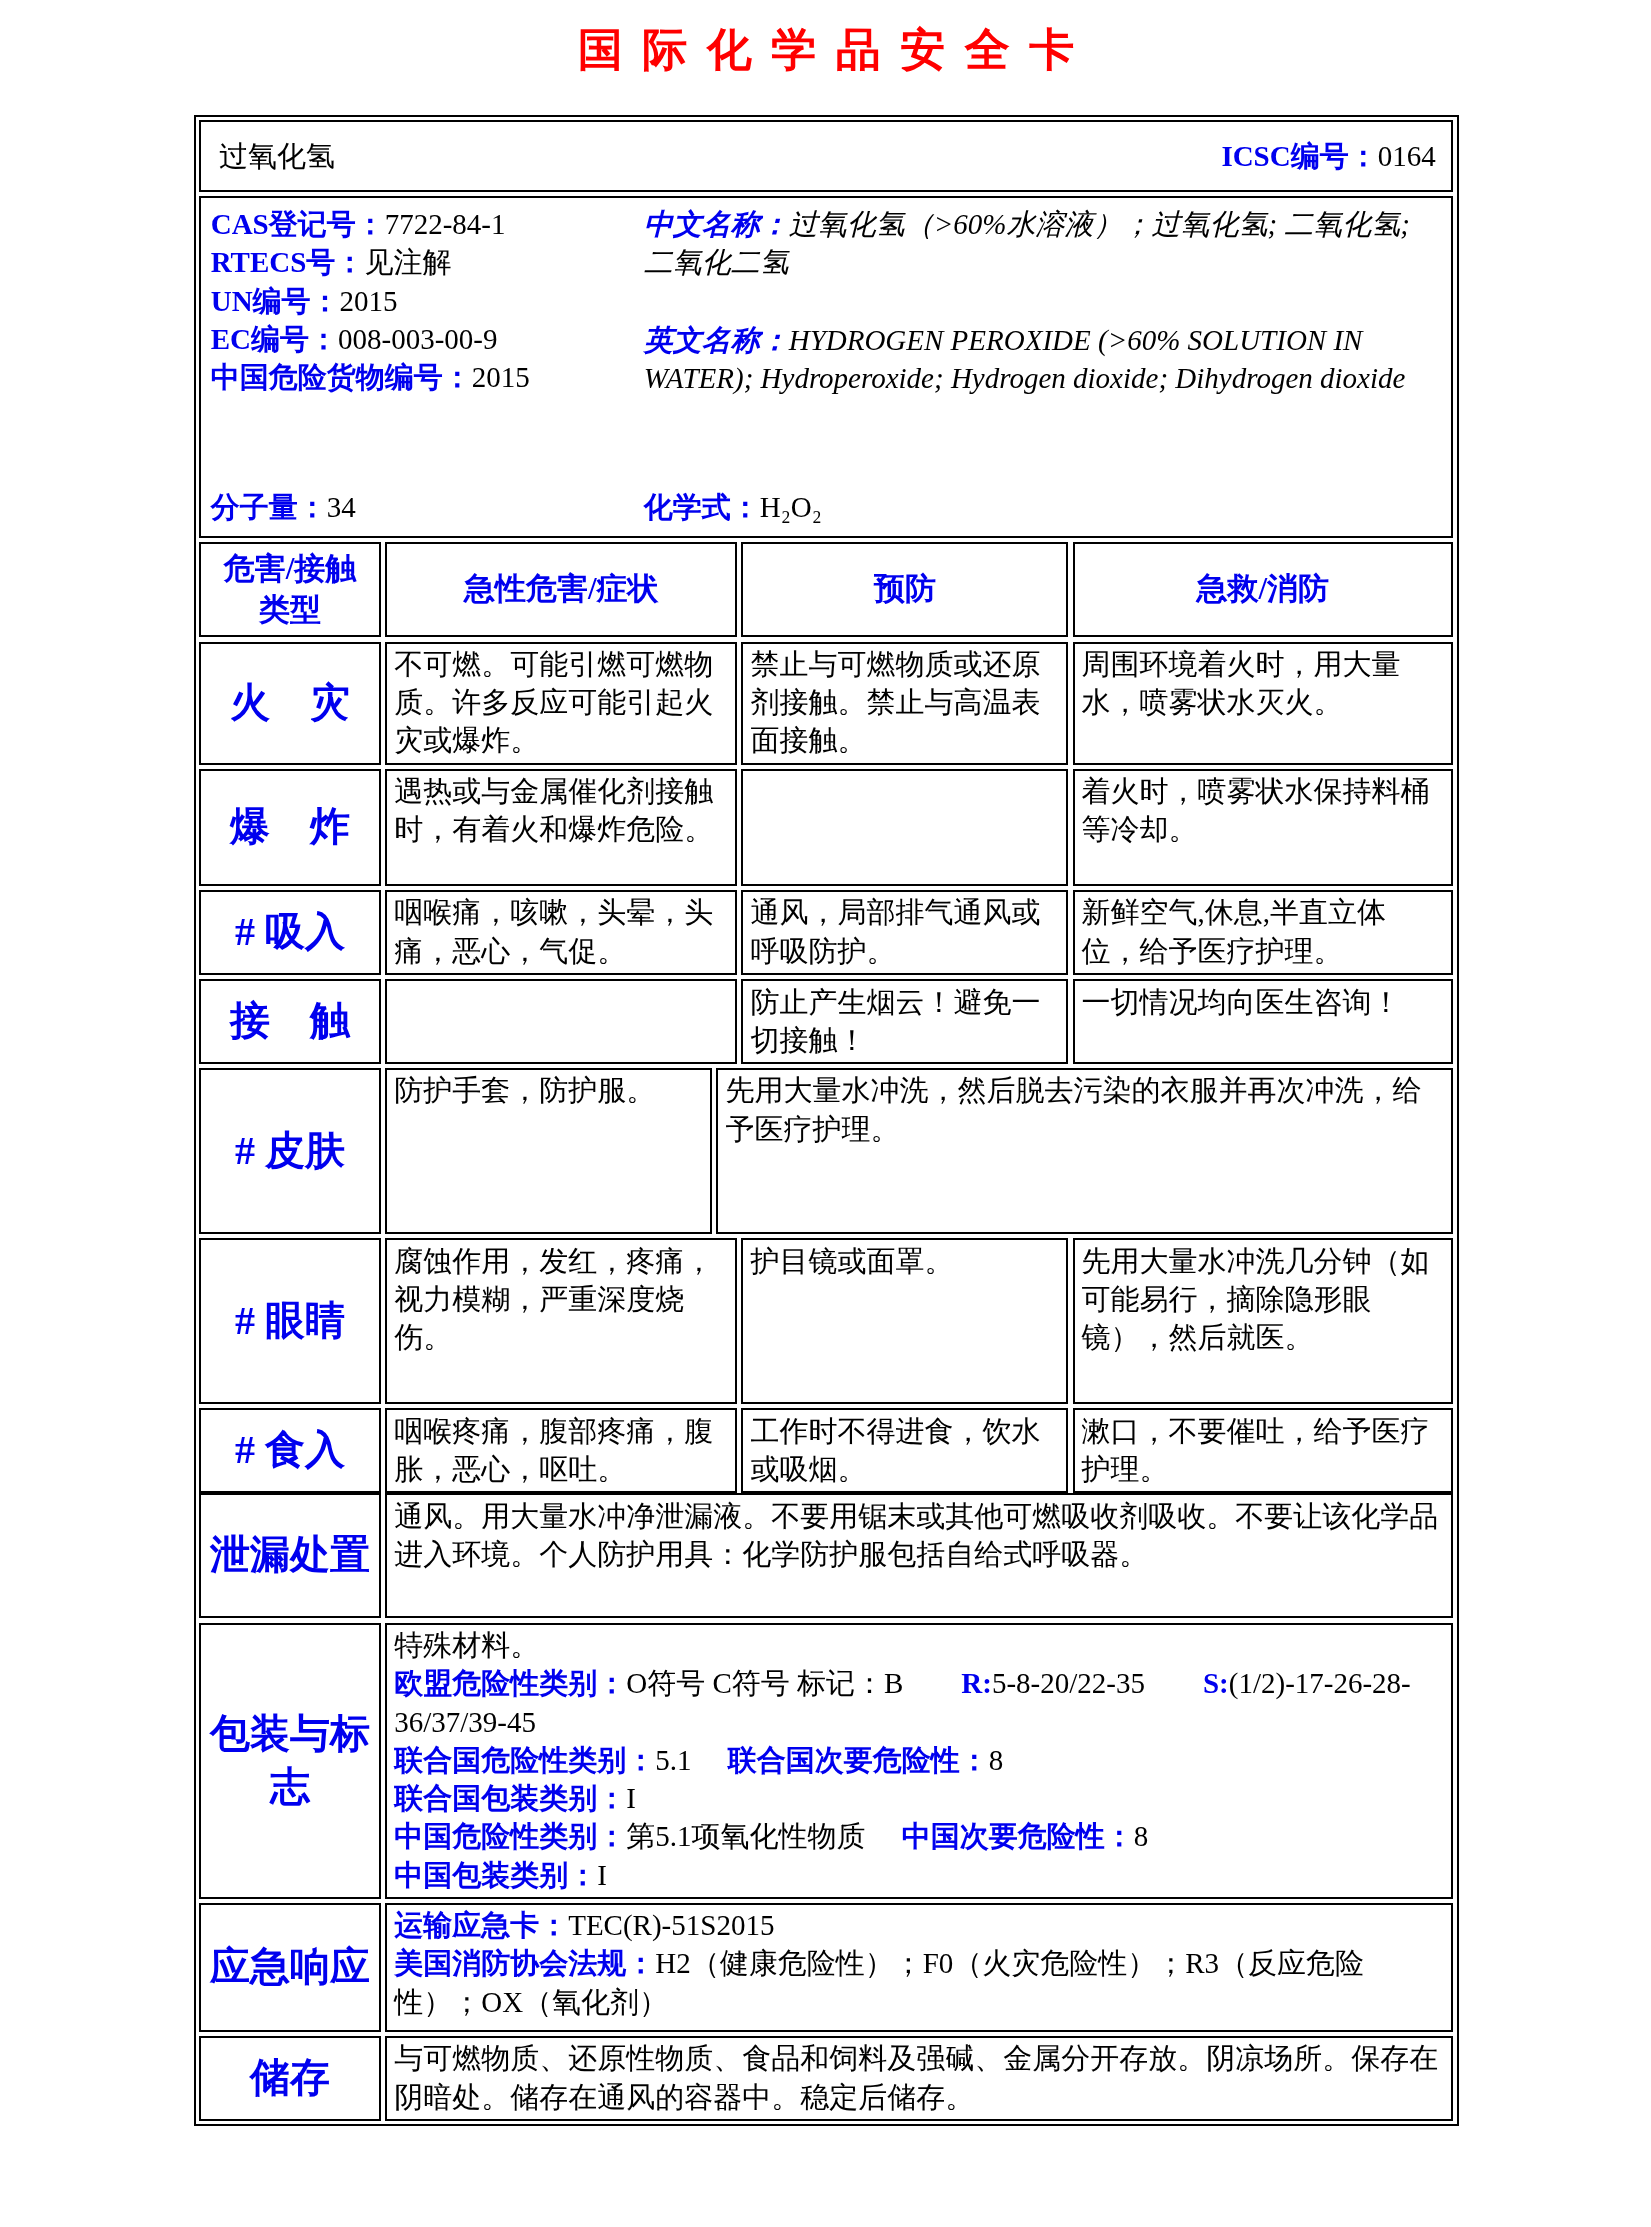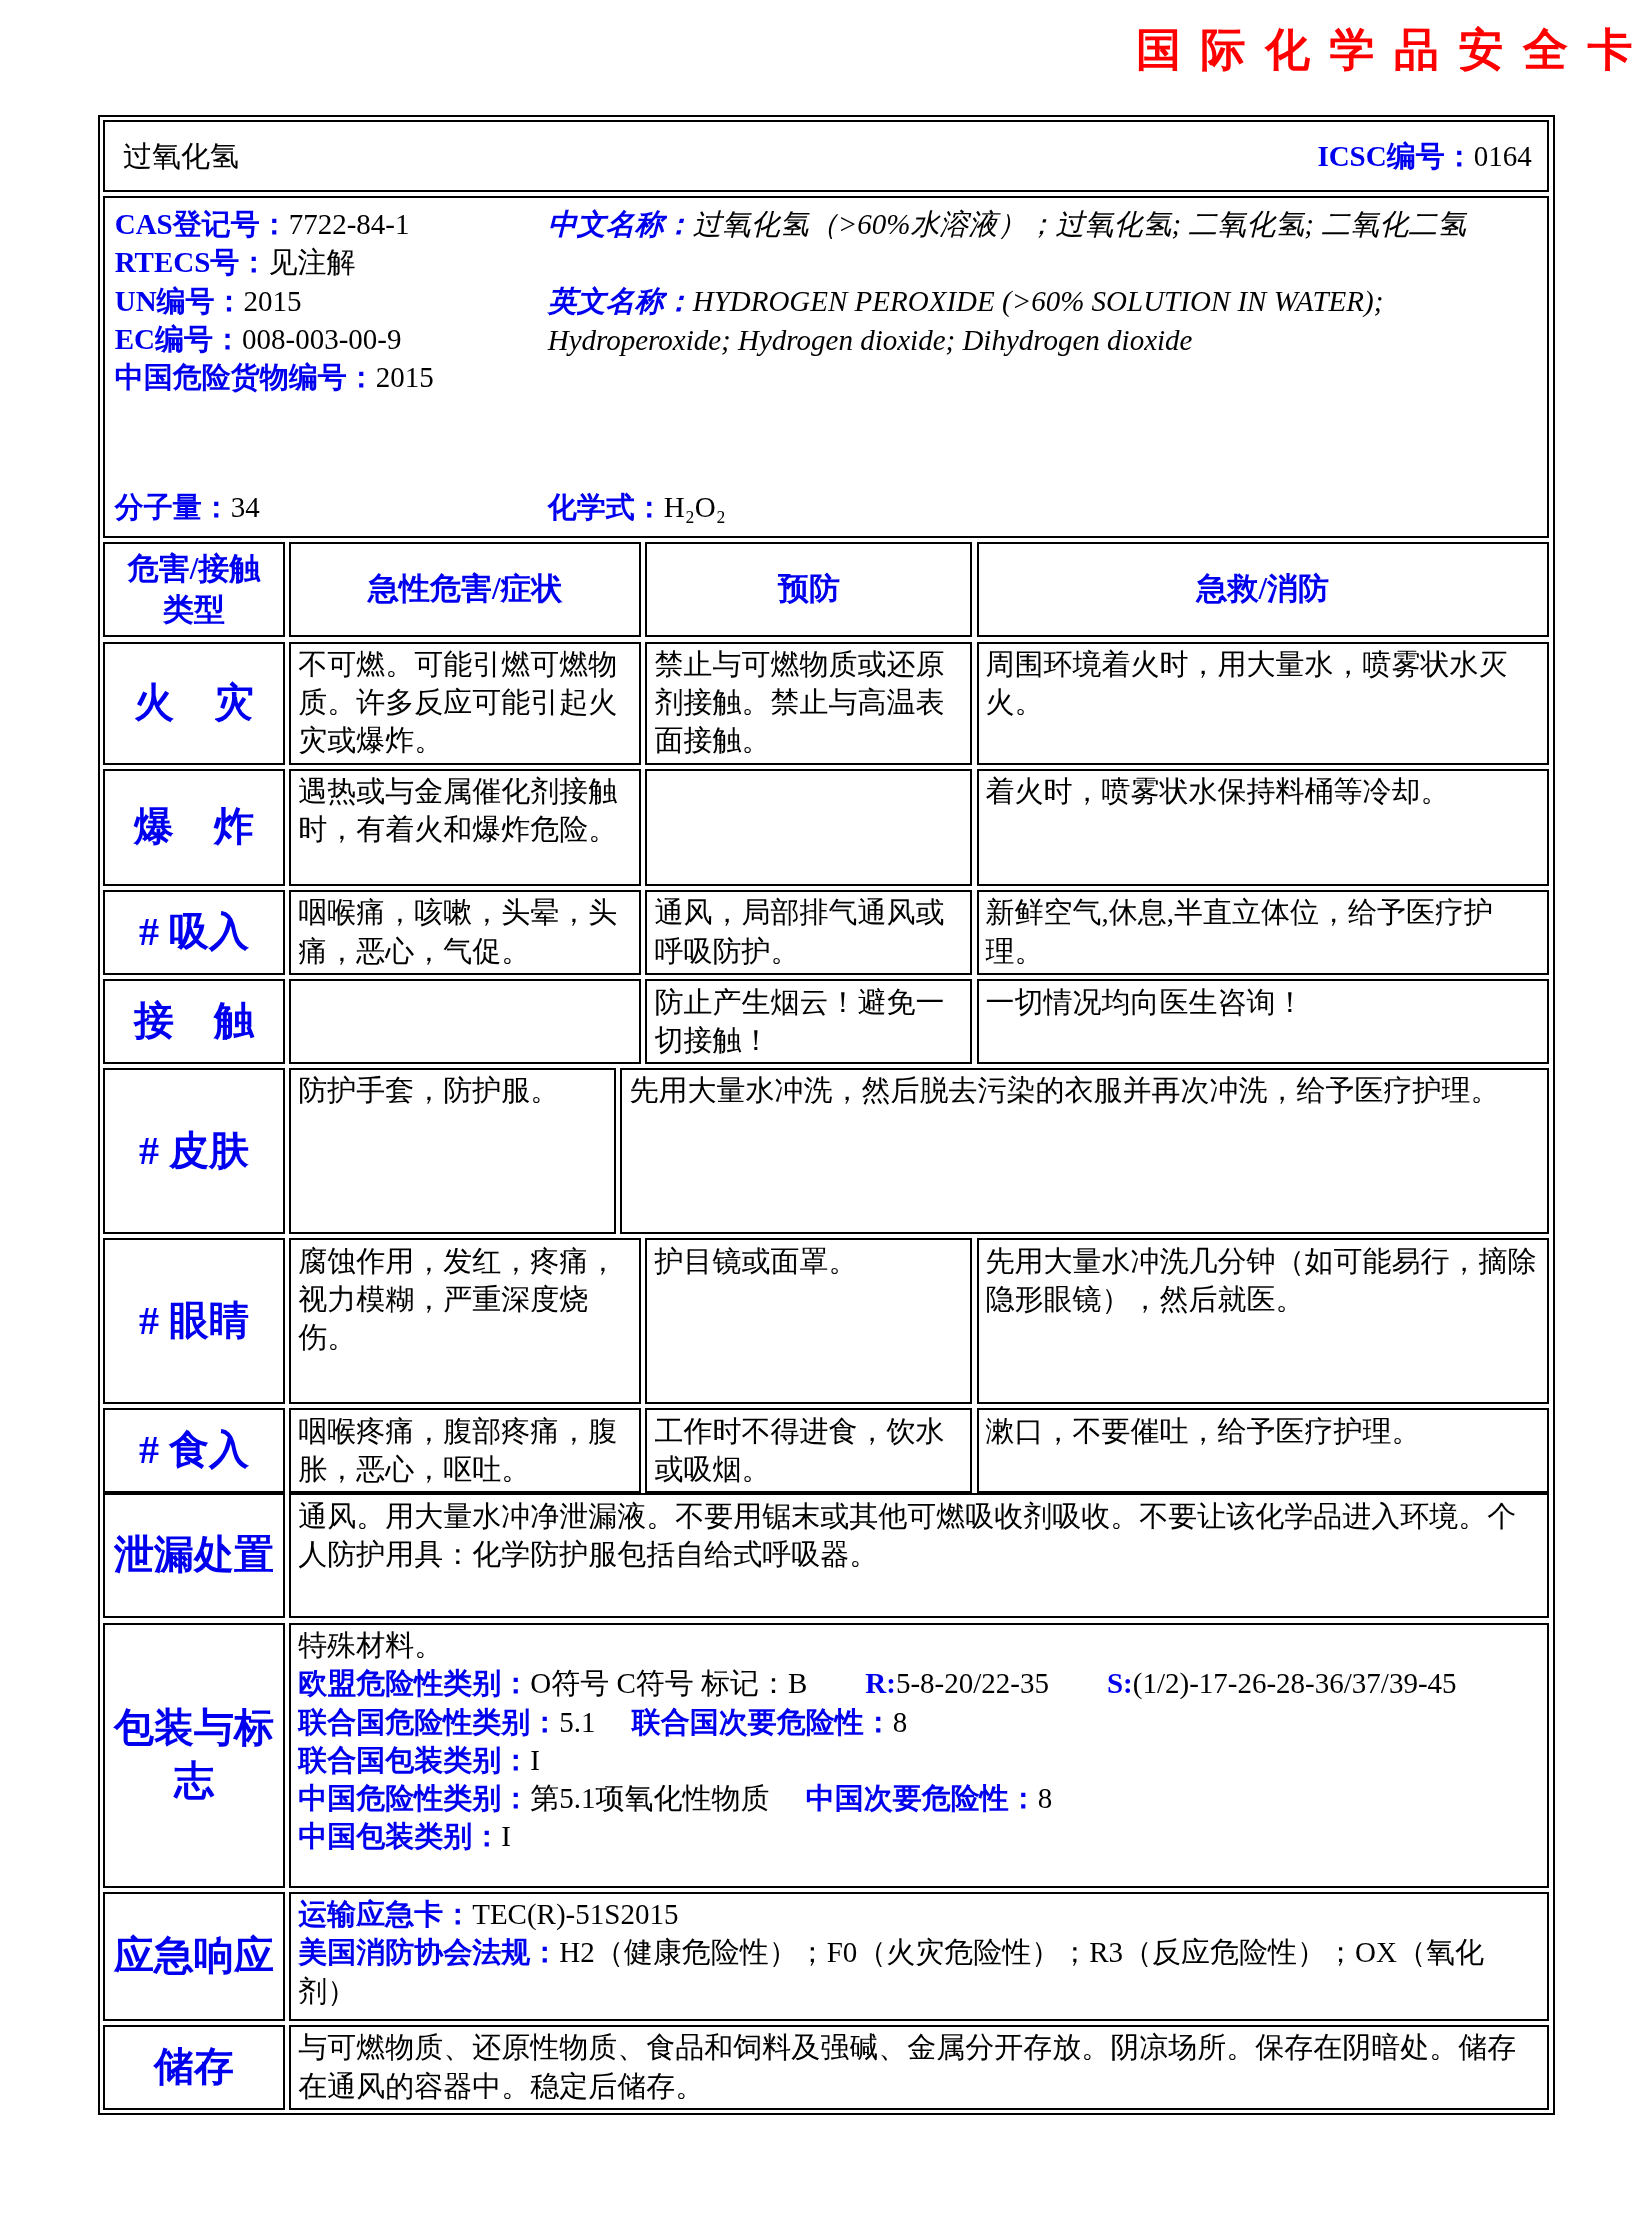--- a/index.html
+++ b/index.html
@@ -9,30 +9,30 @@
     font-family: "Liberation Serif", "DejaVu Serif", serif;
     color: #000000;
   }
   body {
     width: 1652px;
     min-height: 2227px;
     box-sizing: border-box;
   }
   .page-title {
     margin: 19.5px 0 35px 0;
-    text-align: right;
+    text-align: center;
     color: #ff0000;
     font-weight: bold;
     font-size: 45px;
     letter-spacing: 19.5px;
     text-indent: 19.5px; 
     font-family: Liberation Serif, serif;
   }
   .card {
-    width: 1457px;
+    width: 1265px;
     margin: 0 auto;
     border: 2.8px solid #000000;
     padding: 3.5px;
     box-sizing: border-box;
     background: #ffffff;
   }
   .trow {
     display: flex;
     gap: 4.2px;
     margin-bottom: 4.2px;

